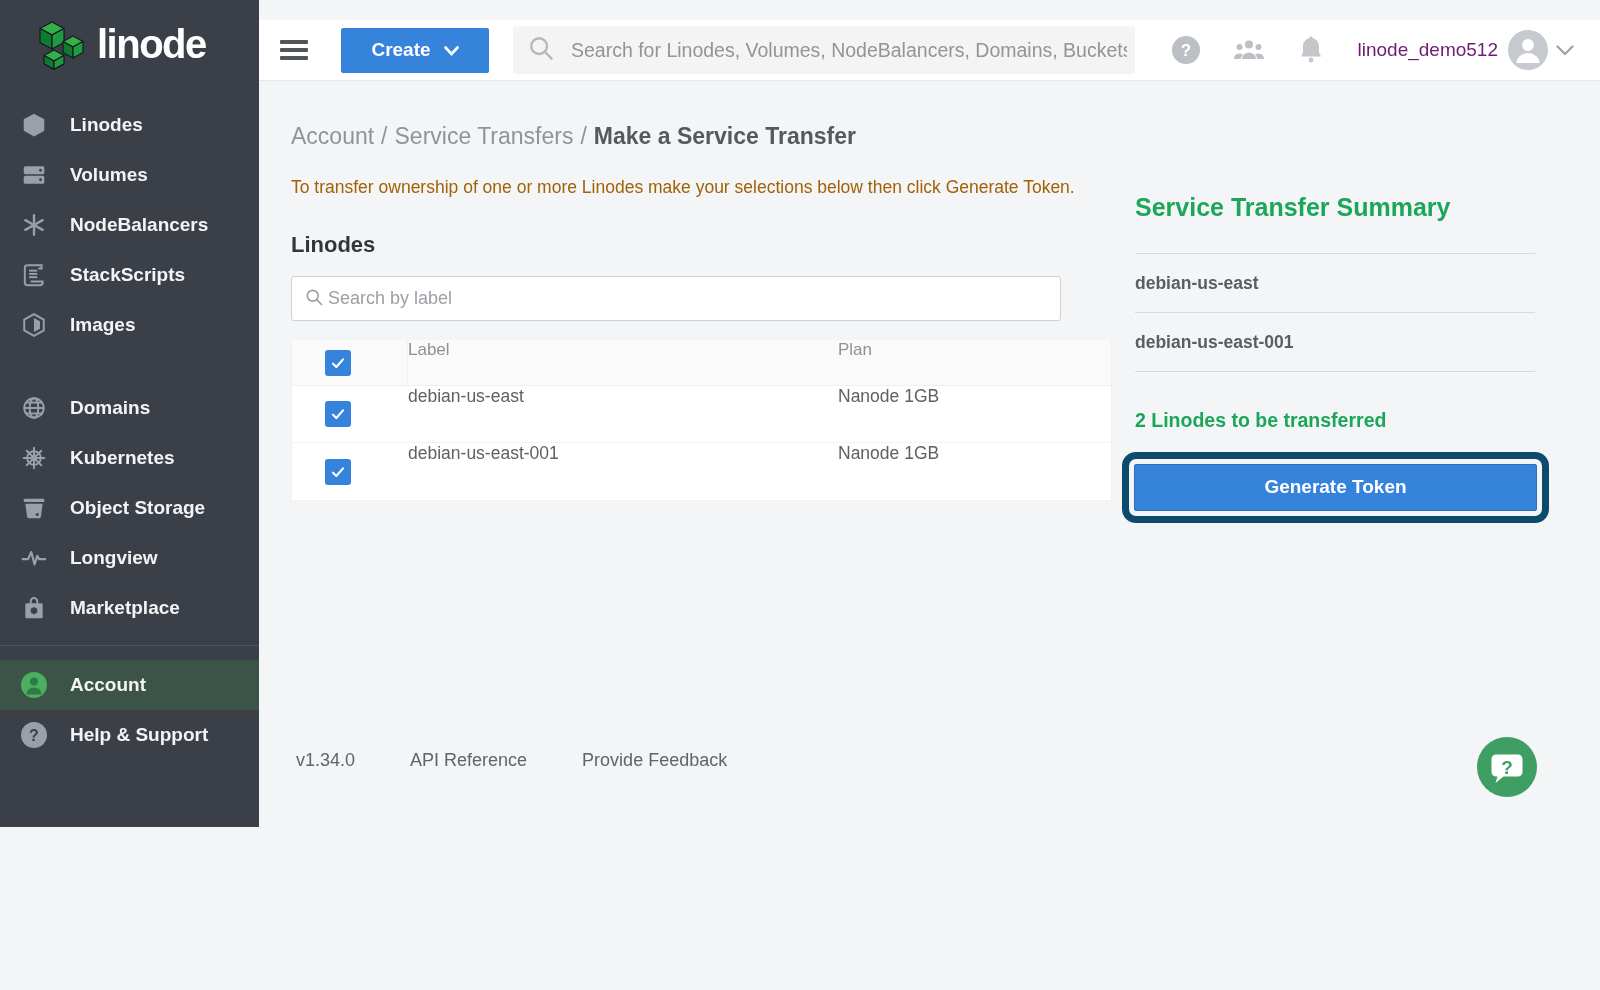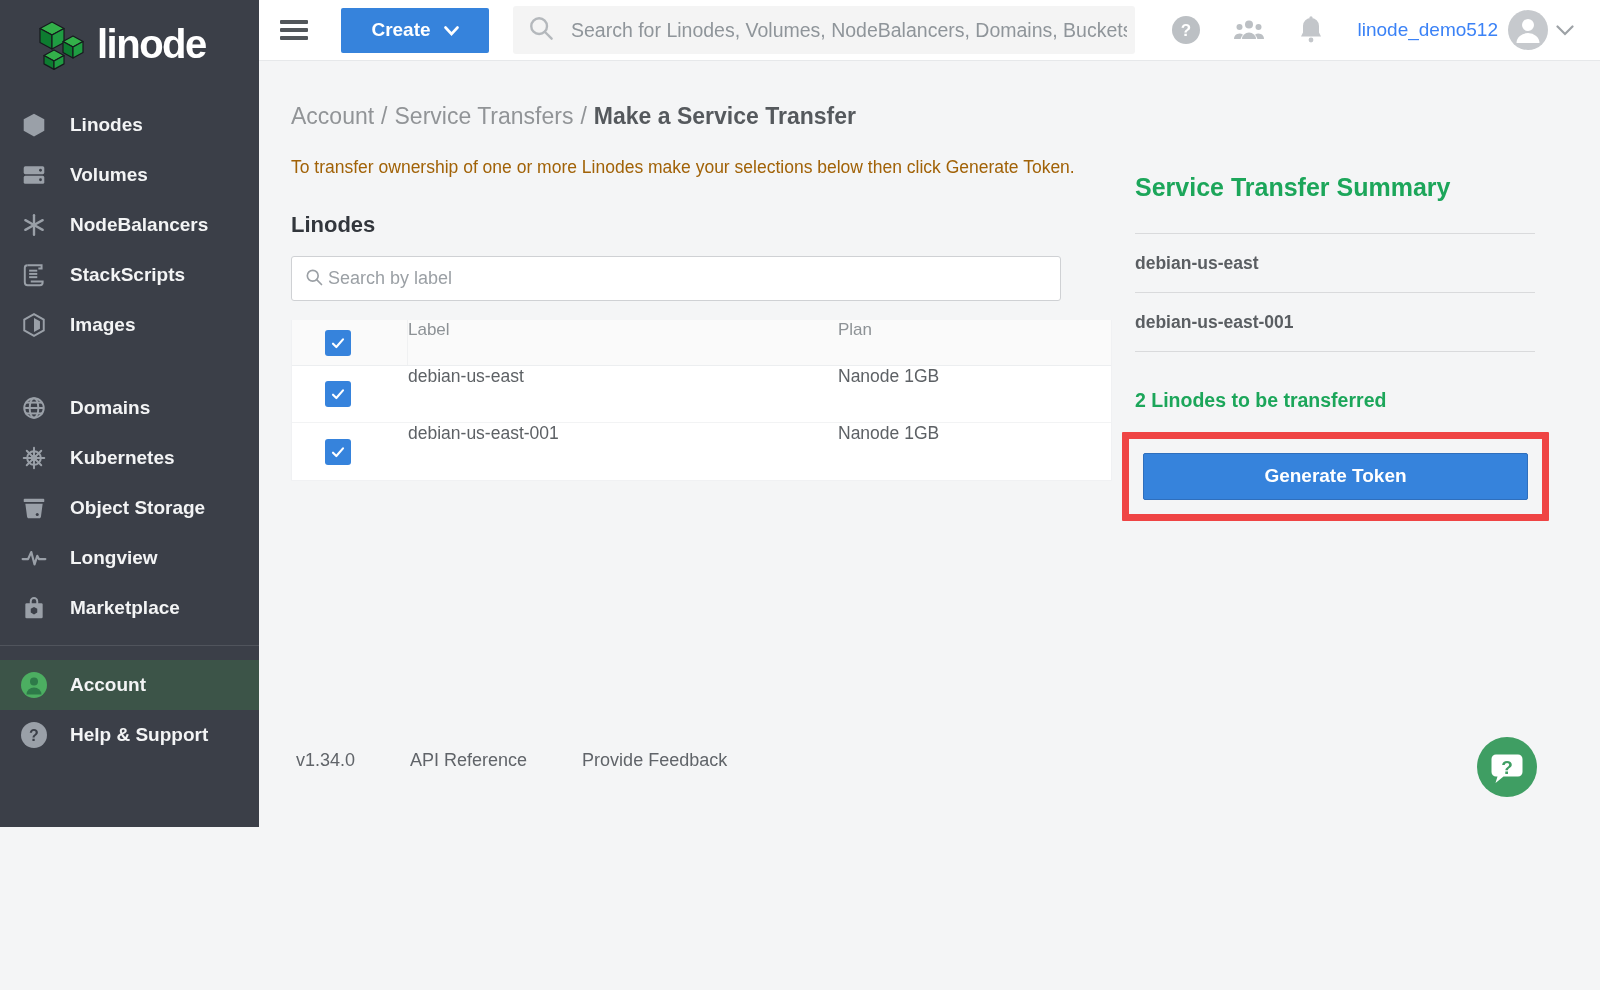--- a/index.html
+++ b/index.html
@@ -18,37 +18,37 @@
   .logo-text { color:#fff; font-size:40px; font-weight:700; letter-spacing:-1.5px; line-height:1; transform:translateY(-3px); }
   .nav { margin-top:12px; }
   .nav-item { display:flex; align-items:center; height:50px; padding-left:19px; gap:21px;
               color:#f3f4f5; font-size:19px; font-weight:700; cursor:pointer; }
   .nav-item.active { background:#3c5448; }
   .nicon { width:30px; display:flex; justify-content:center; align-items:center; }
   .nav-gap { height:33px; }
   .nav-divider { height:1px; background:#50545c; margin:12px 0 14px; }
 
   
-  .main-col { flex:1; display:flex; flex-direction:column; }
+  .main-col { flex:1; display:flex; flex-direction:column;margin-top:20px; }
   .topbar { height:61px; background:#fff; border-bottom:1px solid #e6e8ea;
             display:flex; align-items:center; padding:0 26px 0 21px; flex-shrink:0; }
   .hamburger { width:28px; cursor:pointer; }
   .hamburger div { height:3.5px; background:#52565a; border-radius:1px; margin:4.5px 0; }
   .create-btn { margin-left:33px; width:148px; height:45px; background:#3683dc; border:none; border-radius:2px;
                 color:#fff; font-size:19px; font-weight:700; font-family:inherit;
                 display:flex; align-items:center; justify-content:center; gap:13px; cursor:pointer; }
   .hsearch { margin-left:24px; width:622px; height:48px; background:#f4f4f4; border-radius:3px;
              display:flex; align-items:center; padding-left:13px; gap:13px; }
   .hsearch input { flex:1; border:none; outline:none; background:transparent; font-family:inherit;
                    font-size:19.5px; color:#44484c; padding-right:8px; }
   .hsearch input::placeholder { color:#8f959a; opacity:1; }
   .top-right { margin-left:auto; display:flex; align-items:center; }
   .tr-gap30 { margin-right:30px; } .tr-gap32 { margin-right:32px; } .tr-gap10 { margin-right:10px; } .tr-gap8 { margin-right:8px; }
   .top-icon { cursor:pointer; display:flex; align-items:center; }
-  .username { font-size:19px; color:#3b82f6; cursor:pointer; }
+  .username { font-size:19px; color:#701a75; cursor:pointer; }
 
   
   .content { flex:1; position:relative; overflow:hidden; }
   .page { display:flex; padding:42px 0 0 32px; }
   .left-col { width:821px; min-width:821px; }
   .breadcrumb { font-size:23px; color:#919497; }
   .breadcrumb .sep { margin:0 7px; }
   .breadcrumb .crumb-link { cursor:pointer; }
   .breadcrumb .current { color:#55595d; font-weight:700; }
   .desc { margin-top:25px; font-size:17.5px; line-height:1.48; color:#a16207; max-width:806px; }
@@ -69,21 +69,21 @@
   .cell-plan { flex:1; }
   .checkbox { width:26px; height:26px; background:#3683dc; border-radius:3px;
               display:flex; align-items:center; justify-content:center; cursor:pointer; }
 
   
   .right-col { width:400px; margin-left:23px; padding-top:49px; }
   .sum-title { font-size:25px; font-weight:700; color:#1ca65a; }
   .sum-divider { height:1px; background:#d9dadc; margin-top:31px; }
   .sum-item { padding:19px 0 18px; font-size:17.5px; font-weight:700; color:#5a5e62; border-bottom:1px solid #d9dadc; }
   .sum-count { margin-top:37px; font-size:19.5px; font-weight:700; color:#1ca65a; }
-  .red-box { margin:20px -14px 0 -13px; border:7px solid #ef4444; border-radius:1px; padding:14px; }
+  .red-box { margin:20px -14px 0 -13px; border:7px solid #0c4a6e; border-radius:14px; padding:5px; }
   .gen-btn { width:100%; height:47px; background:#3683dc; border:1px solid #2f6fbd; border-radius:2px;
              color:#fff; font-size:19px; font-weight:700; font-family:inherit;
              display:flex; align-items:center; justify-content:center; cursor:pointer; }
 
   
   .footer { position:absolute; left:37px; bottom:56px; display:flex; gap:55px;
             font-size:18px; color:#606469; }
   .footer .flink { cursor:pointer; }
   .float-help { position:absolute; right:63px; bottom:30px; width:60px; height:60px; cursor:pointer; }
 </style>

